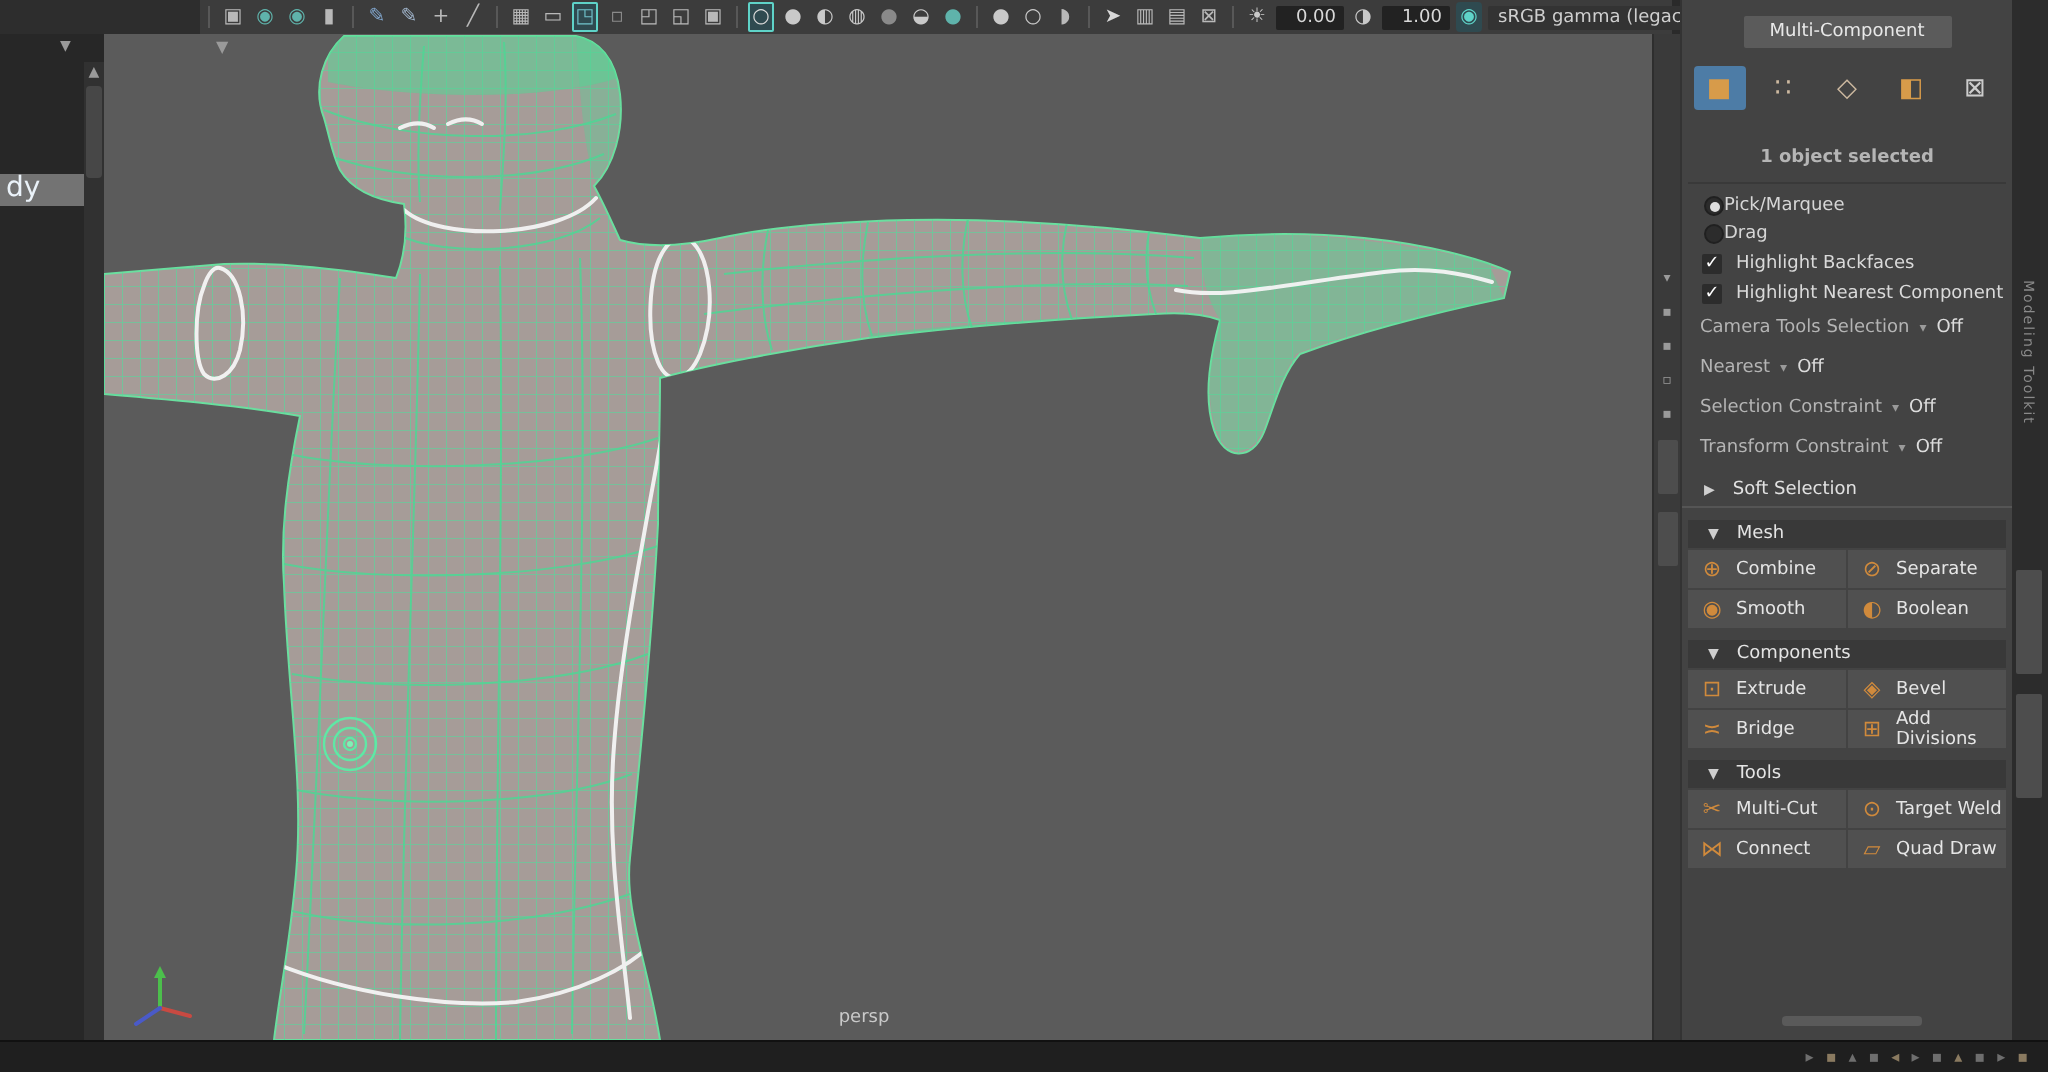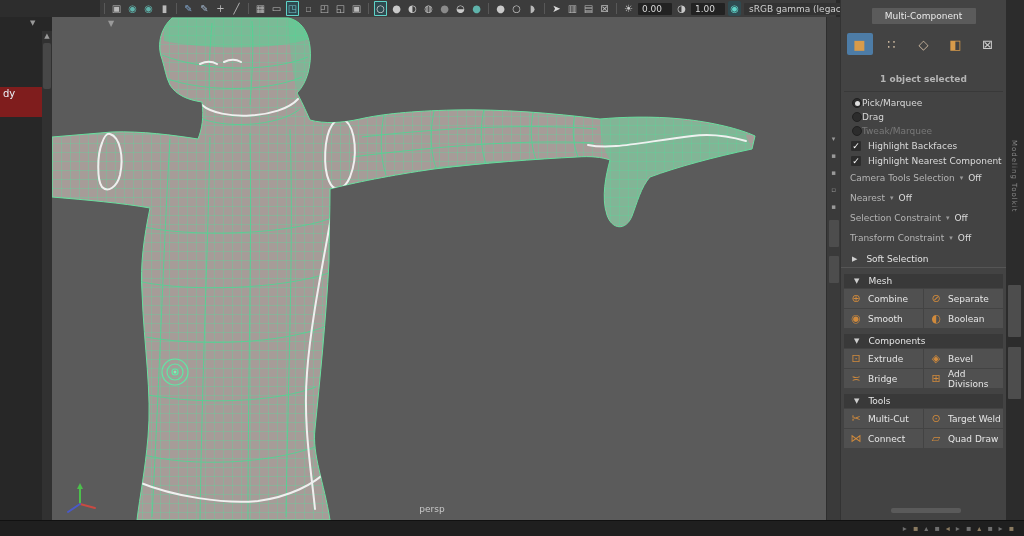--- a/index.html
+++ b/index.html
@@ -8,29 +8,29 @@
   #stage{position:relative;width:1024px;height:536px;}
 
   
   #topbar{left:0;top:0;width:836px;height:17px;background:#3c3c3c;}
   #topbar-dark{left:0;top:0;width:100px;height:17px;background:#2d2d2d;}
   #topbar-icons{position:absolute;left:102px;top:0;height:17px;display:flex;align-items:center;gap:3px;}
   .ticon{font-size:10px;line-height:15px;width:13px;height:15px;text-align:center;cursor:default;}
   .ticon.active{background:#2f4a50;box-shadow:0 0 0 1px #5fd3c8 inset;border-radius:1px;}
   .ticon.boxed{background:#2f4a50;border-radius:2px;}
   .tsep{width:1px;height:11px;background:#585858;margin:0 2px;}
-  .tfield{background:#222;color:#d8d8d8;font-size:9px;line-height:12px;padding:0 4px;min-width:26px;text-align:left;border-radius:1px;}
+  .tfield{background:#222;color:#d8d8d8;font-size:9px;line-height:12px;padding:0 4px;min-width:26px;text-align:right;border-radius:1px;}
   .tdrop{background:#333;width:158px;display:flex;justify-content:space-between;align-items:center;
     padding:1px 5px;color:#cfcfcf;font-size:9px;border-radius:1px;}
   .tdrop-arrow{color:#9a9a9a;font-size:8px;}
 
   
   #left-panel{left:0;top:17px;width:52px;height:503px;background:#272727;}
   #lp-arrow{left:30px;top:2px;color:#999;font-size:7px;}
-  #lp-row{left:0;top:70px;width:44px;height:30px;background:#7f1d1d;color:#eaf2f9;font-size:10px;
+  #lp-row{left:0;top:70px;width:44px;height:16px;background:#737373;color:#eaf2f9;font-size:14px;
     line-height:14px;padding-left:3px;overflow:hidden;}
   #lp-scroll{left:42px;top:14px;width:10px;height:489px;background:#313131;}
   #lp-up{width:10px;text-align:center;color:#9a9a9a;font-size:7px;line-height:10px;}
   #lp-thumb{position:absolute;left:1px;top:12px;width:8px;height:46px;background:#474747;border-radius:2px;}
 
   
   #viewport{left:52px;top:17px;width:774px;height:503px;background:#5b5b5b;}
   #vp-menu-arrow{left:108px;top:19px;color:#9a9a9a;font-size:8px;}
   #persp-label{left:392px;top:504px;width:80px;text-align:center;color:#c9c9c9;font-size:9px;}
   #axis-gizmo{left:60px;top:478px;}
@@ -247,24 +247,20 @@
     <div class="tk-div"></div>
     <div id="tk-radios">
         <div class="tk-radio">
           <span class="rdot sel"></span>
           <span>Pick/Marquee</span>
         </div>
         <div class="tk-radio">
           <span class="rdot"></span>
           <span>Drag</span>
         </div>
-        <div class="tk-radio disabled">
-          <span class="rdot"></span>
-          <span>Tweak/Marquee</span>
-        </div>
       </div>
     <div id="tk-checks">
         <div class="tk-check">
           <span class="cbox">✓</span>
           <span>Highlight Backfaces</span>
         </div>
         <div class="tk-check">
           <span class="cbox">✓</span>
           <span>Highlight Nearest Component</span>
         </div>

